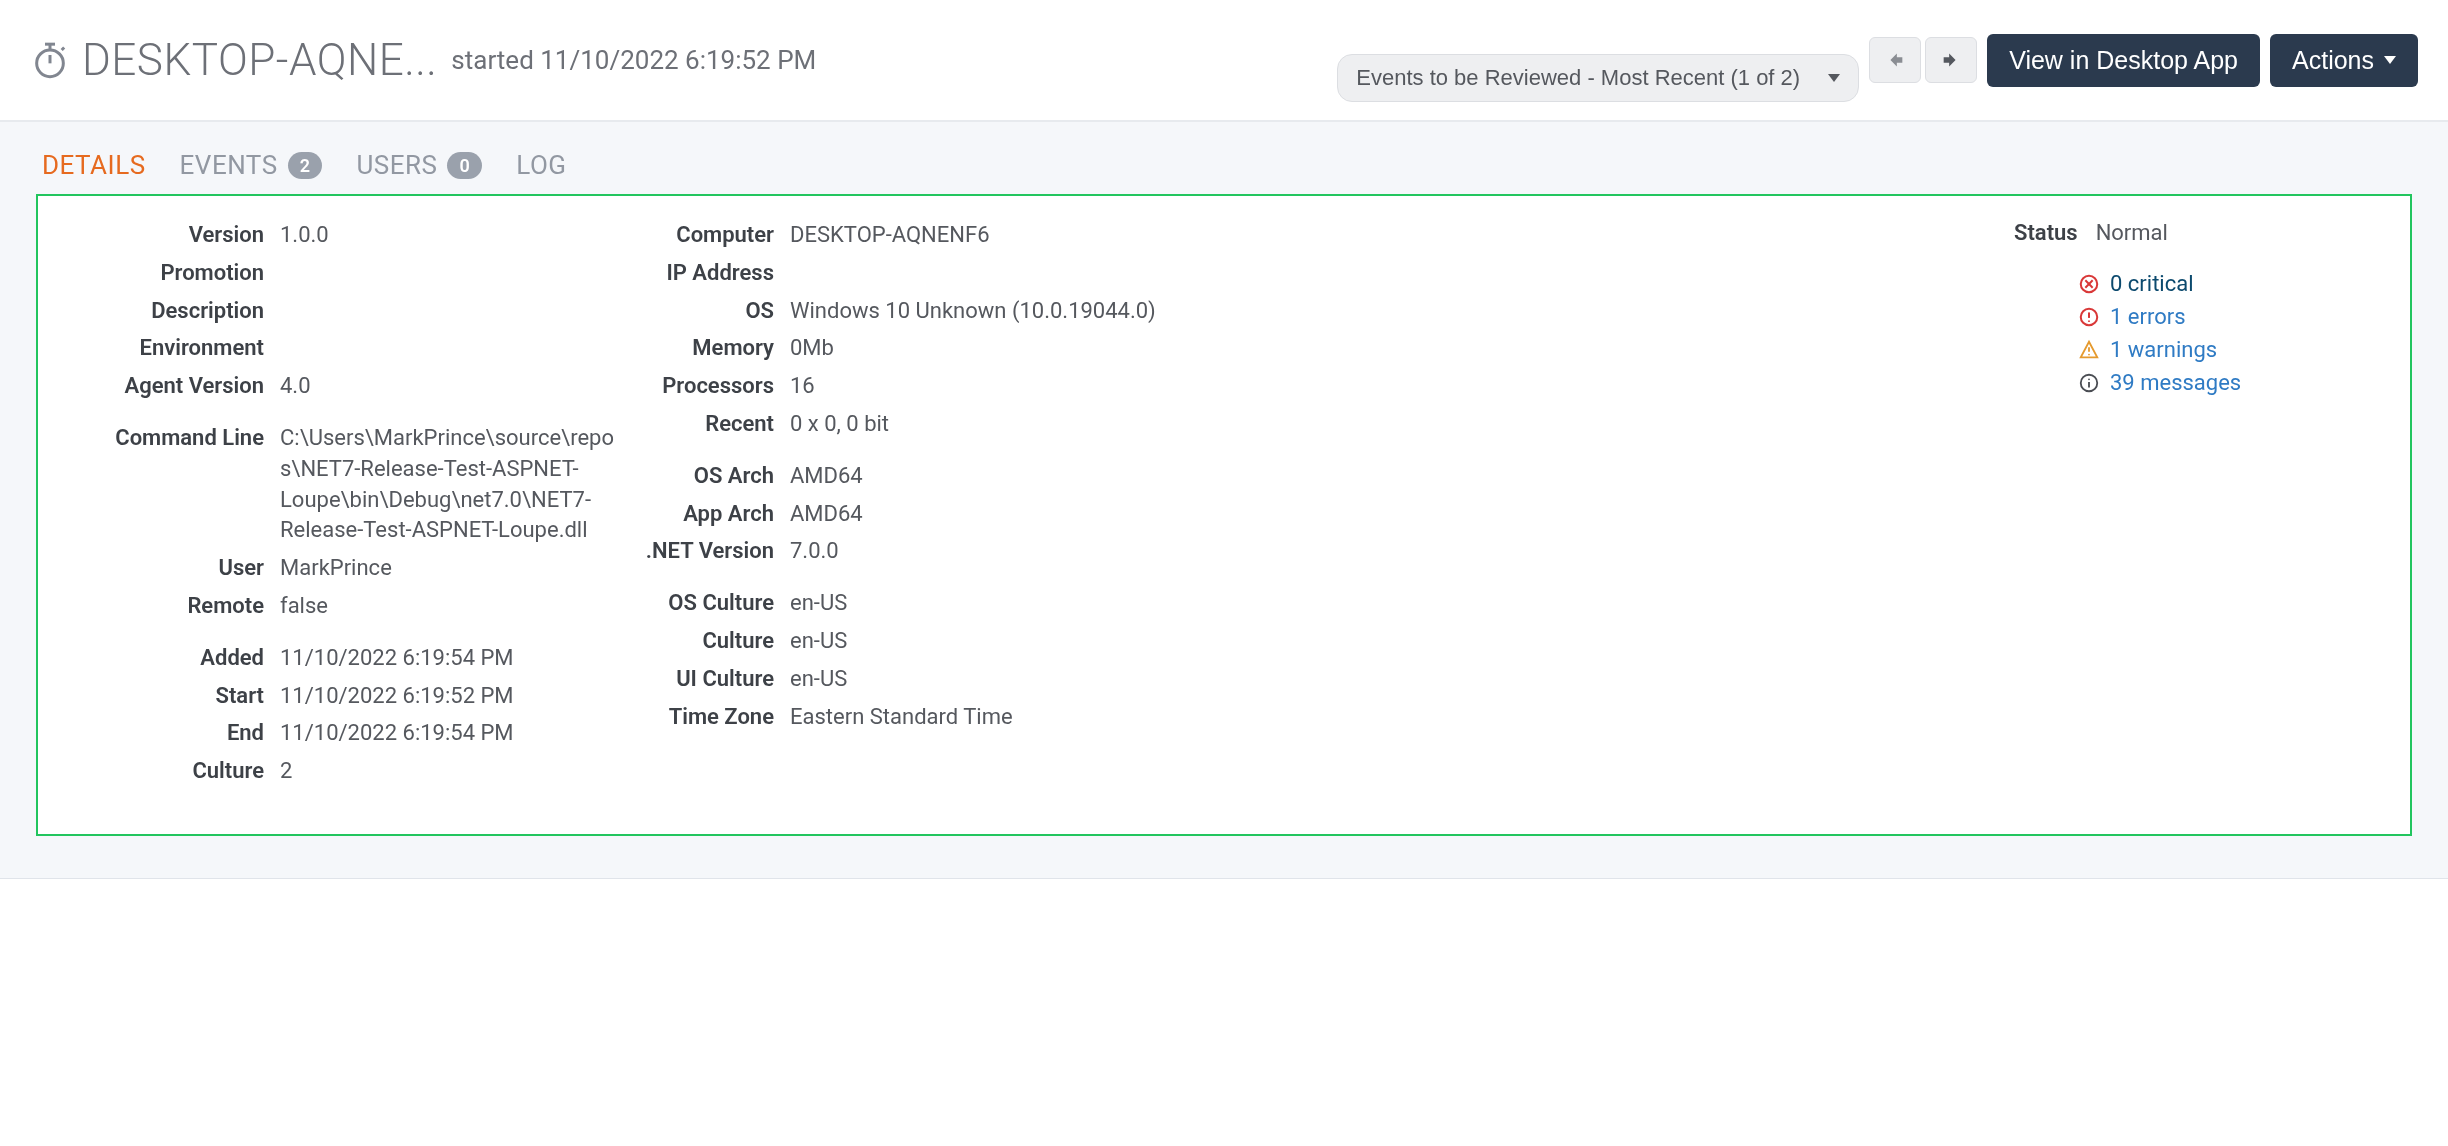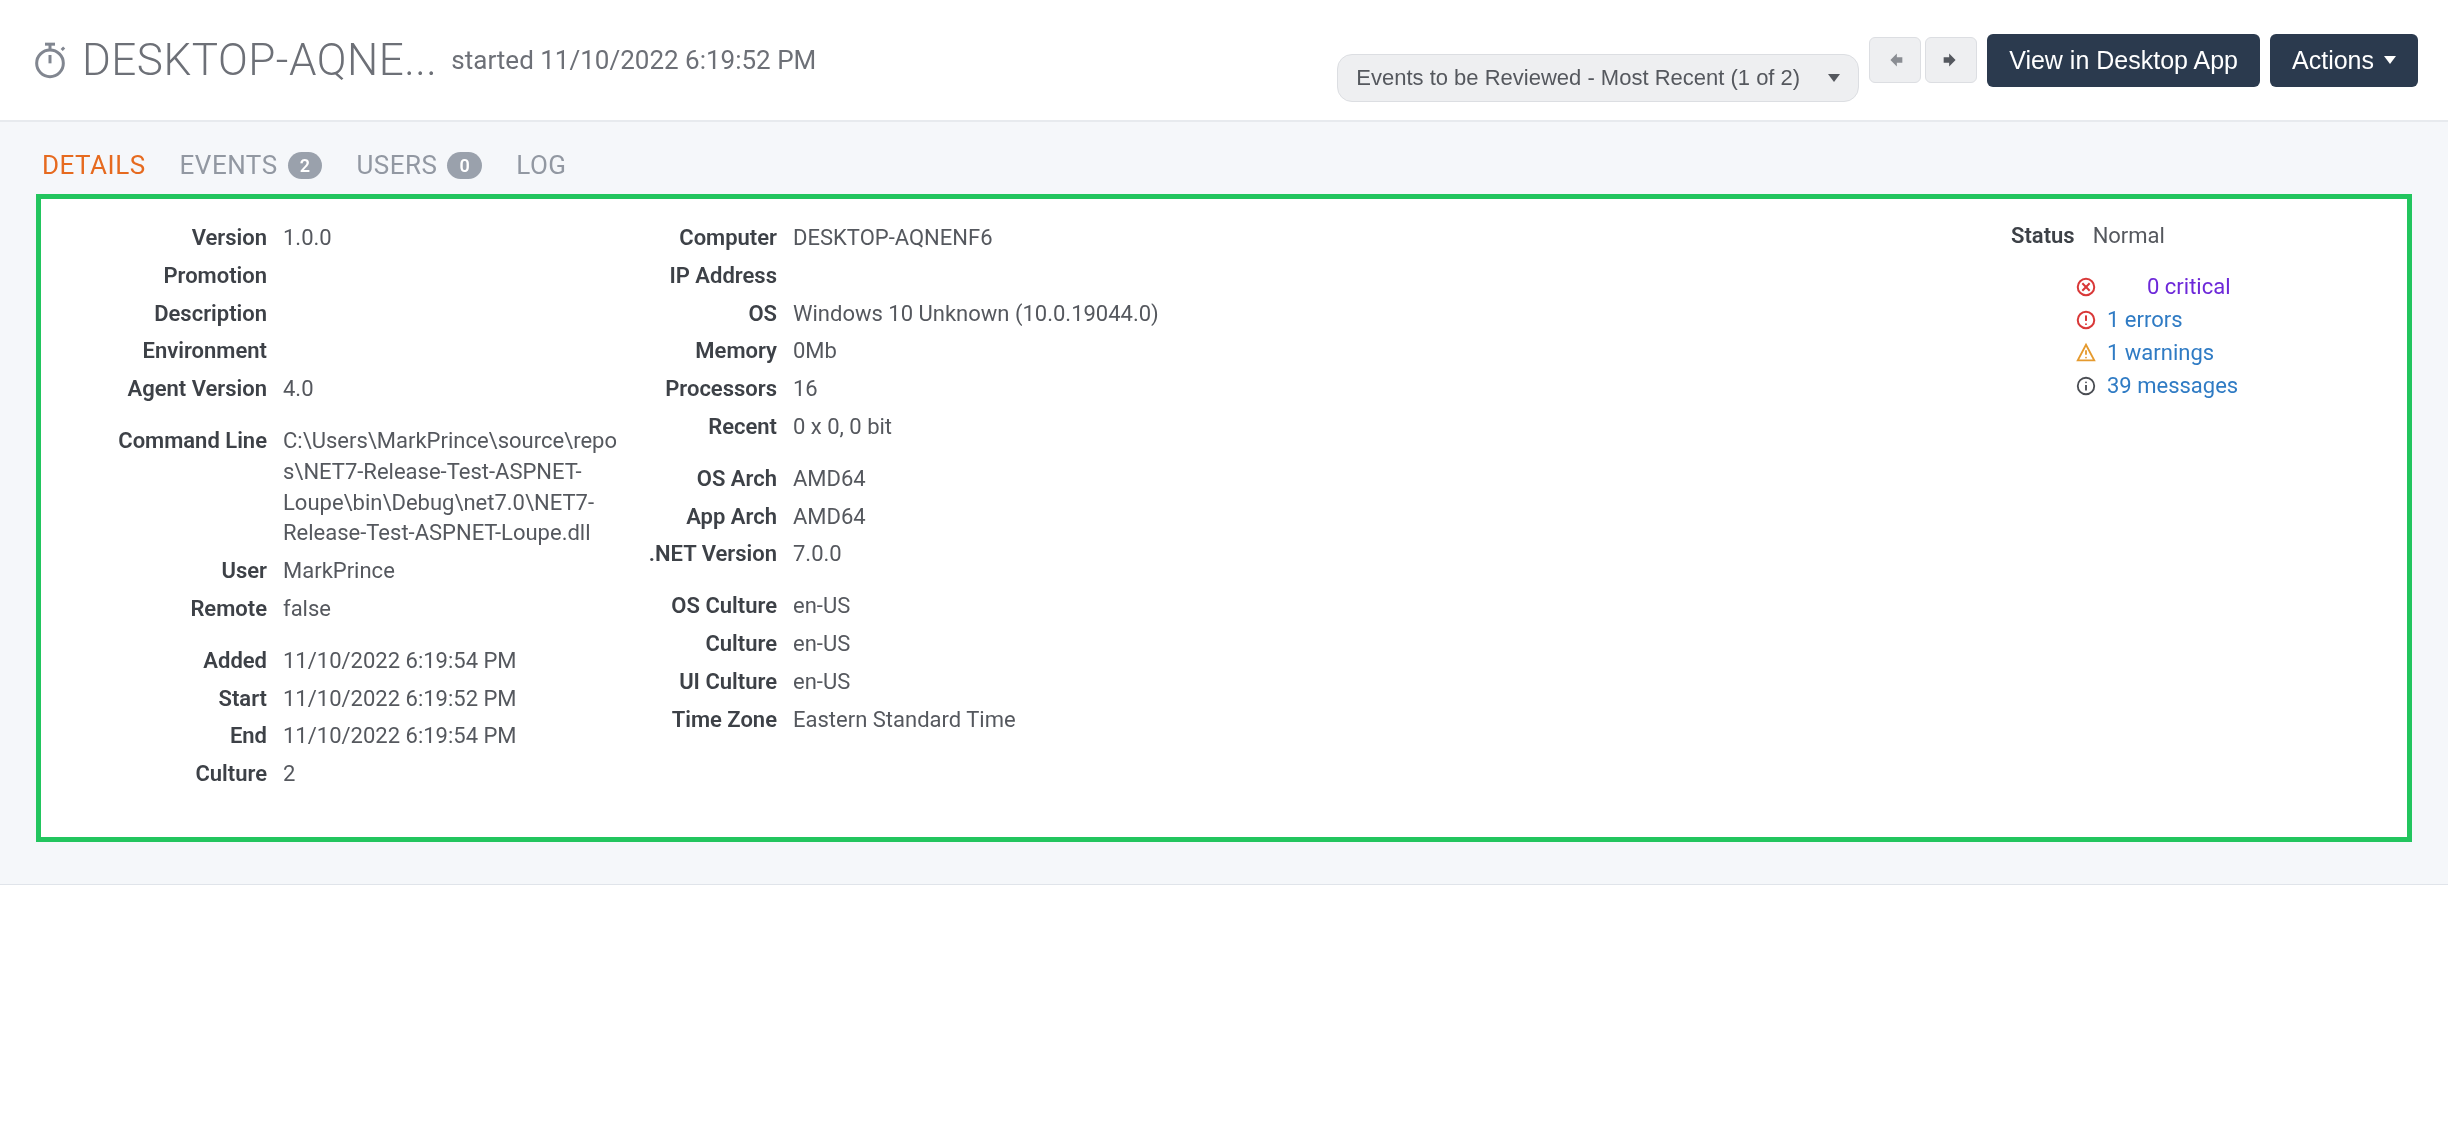--- a/index.html
+++ b/index.html
@@ -90,21 +90,21 @@
       color: #fff;
       border-radius: 14px;
       font-size: 18px;
       padding: 3px 12px;
       font-weight: 600;
     }
 
     .panel-wrap { background: #f5f7fa; padding: 0 24px 30px 24px; }
     .panel {
       background: #fff;
-      border: 5px solid #22c55e;
+      border: 2px solid #22c55e;
       border-radius: 0;
       padding: 24px 36px 40px 36px;
     }
 
     .cols { display:flex; gap: 30px; }
     .col { }
     .col1 { flex: 0 0 540px; }
     .col2 { flex: 0 0 520px; }
     .col3 { margin-left: auto; flex: 0 0 360px; padding-right: 20px;}
 
@@ -117,21 +117,21 @@
 
     .spacer { height: 14px; }
 
     .status-row { display:flex; gap:18px; font-size:22px; margin-bottom:6px;}
     .status-row .lbl { color:#3d4147; font-weight:600; }
     .status-row .val { color:#55585e; }
 
     .status-list { margin-top: 26px; display:flex; flex-direction:column; gap:8px; font-size:22px; padding-left: 64px;}
     .status-item { display:flex; align-items:center; gap:10px; }
     .status-item .count { color: #2f7bc4; cursor:pointer;}
-    .status-item.muted .count { color: #6d28d9; cursor:default;margin-left:40px;}
+    .status-item.muted .count { color: #0c4a6e; cursor:default;}
 
     .stat-icon { width:22px; height:22px; flex-shrink:0; display:flex; align-items:center; justify-content:center;}
 
     .caret { width:0; height:0; border-left:6px solid transparent; border-right:6px solid transparent; border-top:8px solid currentColor;}
   </style>
 </head>
 <body>
 
 <div class="header">
   <div class="title-group">

